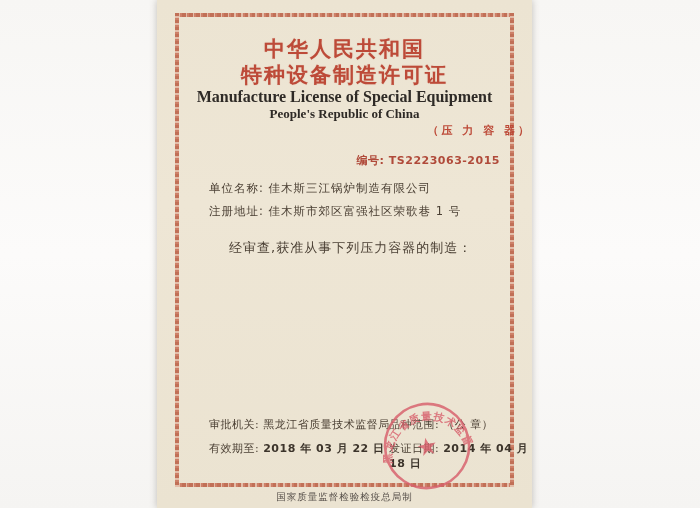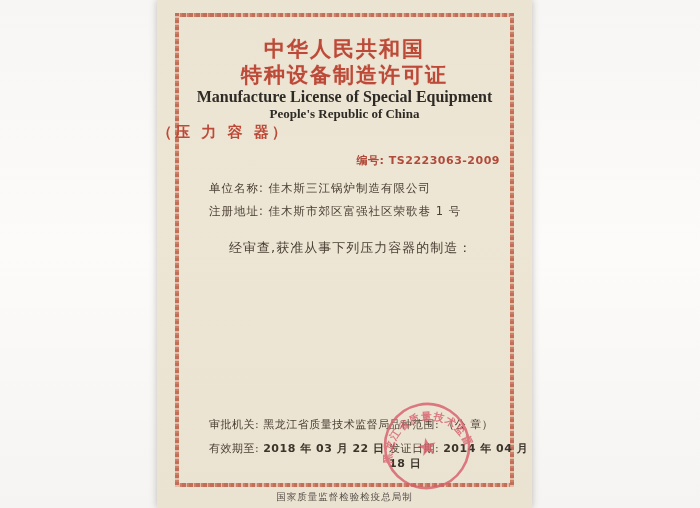--- a/index.html
+++ b/index.html
@@ -52,22 +52,22 @@
     position: absolute; left: 0; width: 100%;
     text-align: center;
     font-family: "Liberation Serif", "DejaVu Serif", serif;
     font-weight: bold; color: #2e2a26;
   }
   .title-en1 { top: 88px; font-size: 16px; }
   .title-en2 { top: 106px; font-size: 13px; }
 
   .subtitle {
     position: absolute; left: 0; width: 100%; top: 123px;
-    text-align: left;
-    font-size: 15px; font-weight: bold;
+    text-align: right;
+    font-size: 11px; font-weight: bold;
     color: #bd4a38; letter-spacing: 3px;
   }
 
   .license-no {
     position: absolute; right: 32px; top: 153px;
     font-size: 11px; color: #b04a3a; font-weight: bold;
     letter-spacing: 0.5px;
   }
 
   .field { position: absolute; left: 52px; font-size: 11.5px; color: #4a3f33; letter-spacing: 1px; }
@@ -135,21 +135,21 @@
     </div>
 
     <div class="title-cn title-cn1">中华人民共和国</div>
     <div class="title-cn title-cn2">特种设备制造许可证</div>
 
     <div class="title-en title-en1">Manufacture License of Special Equipment</div>
     <div class="title-en title-en2">People's Republic of China</div>
 
     <div class="subtitle">（压 力 容 器）</div>
 
-    <div class="license-no">编号: TS2223063-2009</div>
+    <div class="license-no">编号: TS2223063-2015</div>
 
     <div class="field field-name">
       <span>单位名称:</span>
       <span>佳木斯三江锅炉制造有限公司</span>
     </div>
     <div class="field field-address">
       <span>注册地址:</span>
       <span>佳木斯市郊区富强社区荣歌巷 1 号</span>
     </div>
 

